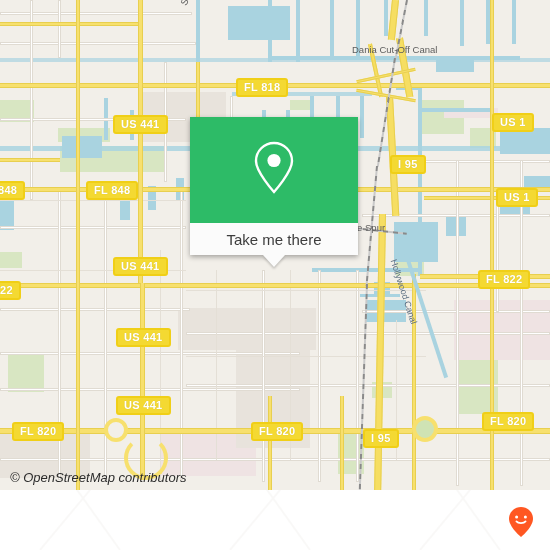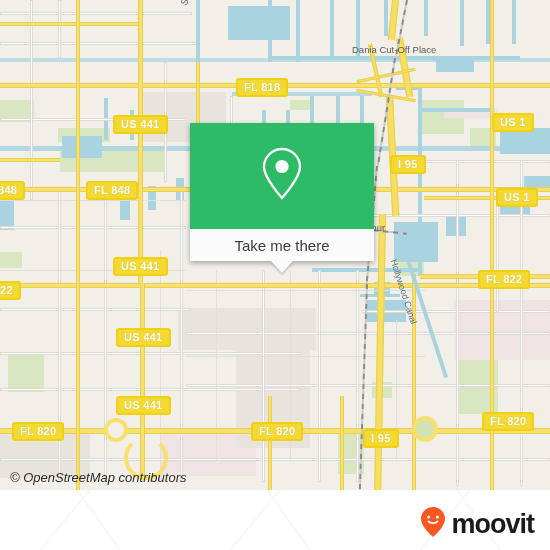--- a/index.html
+++ b/index.html
@@ -89,22 +89,22 @@
     position: absolute;
     color: #5d5d5d;
     font-size: 9.5px;
     white-space: nowrap;
   }
   .waterlabel { color: #5a6d80; font-size: 9px; }
 
   
   #card {
     position: absolute;
-    left: 190px; top: 123px;
-    width: 184px;
+    left: 190px; top: 117px;
+    width: 168px;
     box-shadow: 0 2px 5px rgba(0,0,0,.33);
     z-index: 40;
   }
   #card-top {
     background: #2dbb67;
     height: 106px;
     display: flex;
     align-items: center;
     justify-content: center;
   }
@@ -319,21 +319,21 @@
 
     <div class="railway" style="left:406px;top:0px;height:60px;transform:rotate(11deg);transform-origin:top center;"></div>
     <div class="railway" style="left:394px;top:58px;height:110px;transform:rotate(9deg);transform-origin:top center;"></div>
     <div class="railway" style="left:376px;top:166px;height:120px;transform:rotate(5deg);transform-origin:top center;"></div>
     <div class="railway" style="left:366px;top:284px;height:206px;transform:rotate(2deg);transform-origin:top center;"></div>
     <div class="railway" style="left:352px;top:228px;height:54px;width:2px;transform:rotate(-84deg);transform-origin:top center;"></div>
 
     <div class="water" style="left:404px;top:254px;width:4px;height:130px;transform:rotate(-18deg);transform-origin:top center;"></div>
 
     <div class="maplabel" style="left:178px;top:2px;transform:rotate(-62deg);transform-origin:left top;">Sou</div>
-    <div class="maplabel" style="left:352px;top:44px;">Dania Cut-Off Place</div>
+    <div class="maplabel" style="left:352px;top:44px;">Dania Cut-Off Canal</div>
     <div class="maplabel" style="left:355px;top:222px;">le Spur</div>
     <div class="maplabel waterlabel" style="left:398px;top:258px;transform:rotate(72deg);transform-origin:left top;">Hollywood Canal</div>
 
     <div class="shield" style="left:236px;top:78px;">FL 818</div>
     <div class="shield" style="left:113px;top:115px;">US 441</div>
     <div class="shield" style="left:492px;top:113px;">US 1</div>
     <div class="shield" style="left:390px;top:155px;">I 95</div>
     <div class="shield" style="left:-10px;top:181px;">848</div>
     <div class="shield" style="left:86px;top:181px;">FL 848</div>
     <div class="shield" style="left:496px;top:188px;">US 1</div>
@@ -382,17 +382,16 @@
 
     <div id="moovit">
       <span>
         <svg width="26" height="32" viewBox="0 0 26 32" aria-hidden="true">
           <path d="M13 1 C6.4 1 1 6.2 1 12.7 C1 21 13 31 13 31 C13 31 25 21 25 12.7 C25 6.2 19.6 1 13 1 Z" fill="#ff5722"></path>
           <circle cx="8.6" cy="11" r="1.5" fill="#ffffff"></circle>
           <circle cx="17.4" cy="11" r="1.5" fill="#ffffff"></circle>
           <path d="M8.4 15.4 C10.2 17.6 15.8 17.6 17.6 15.4" stroke="#ffffff" stroke-width="1.7" fill="none" stroke-linecap="round"></path>
         </svg>
       </span>
-      <span id="moovit-word">moovit</span>
     </div>
   </div>
 
 </div>
 
 </body></html>

